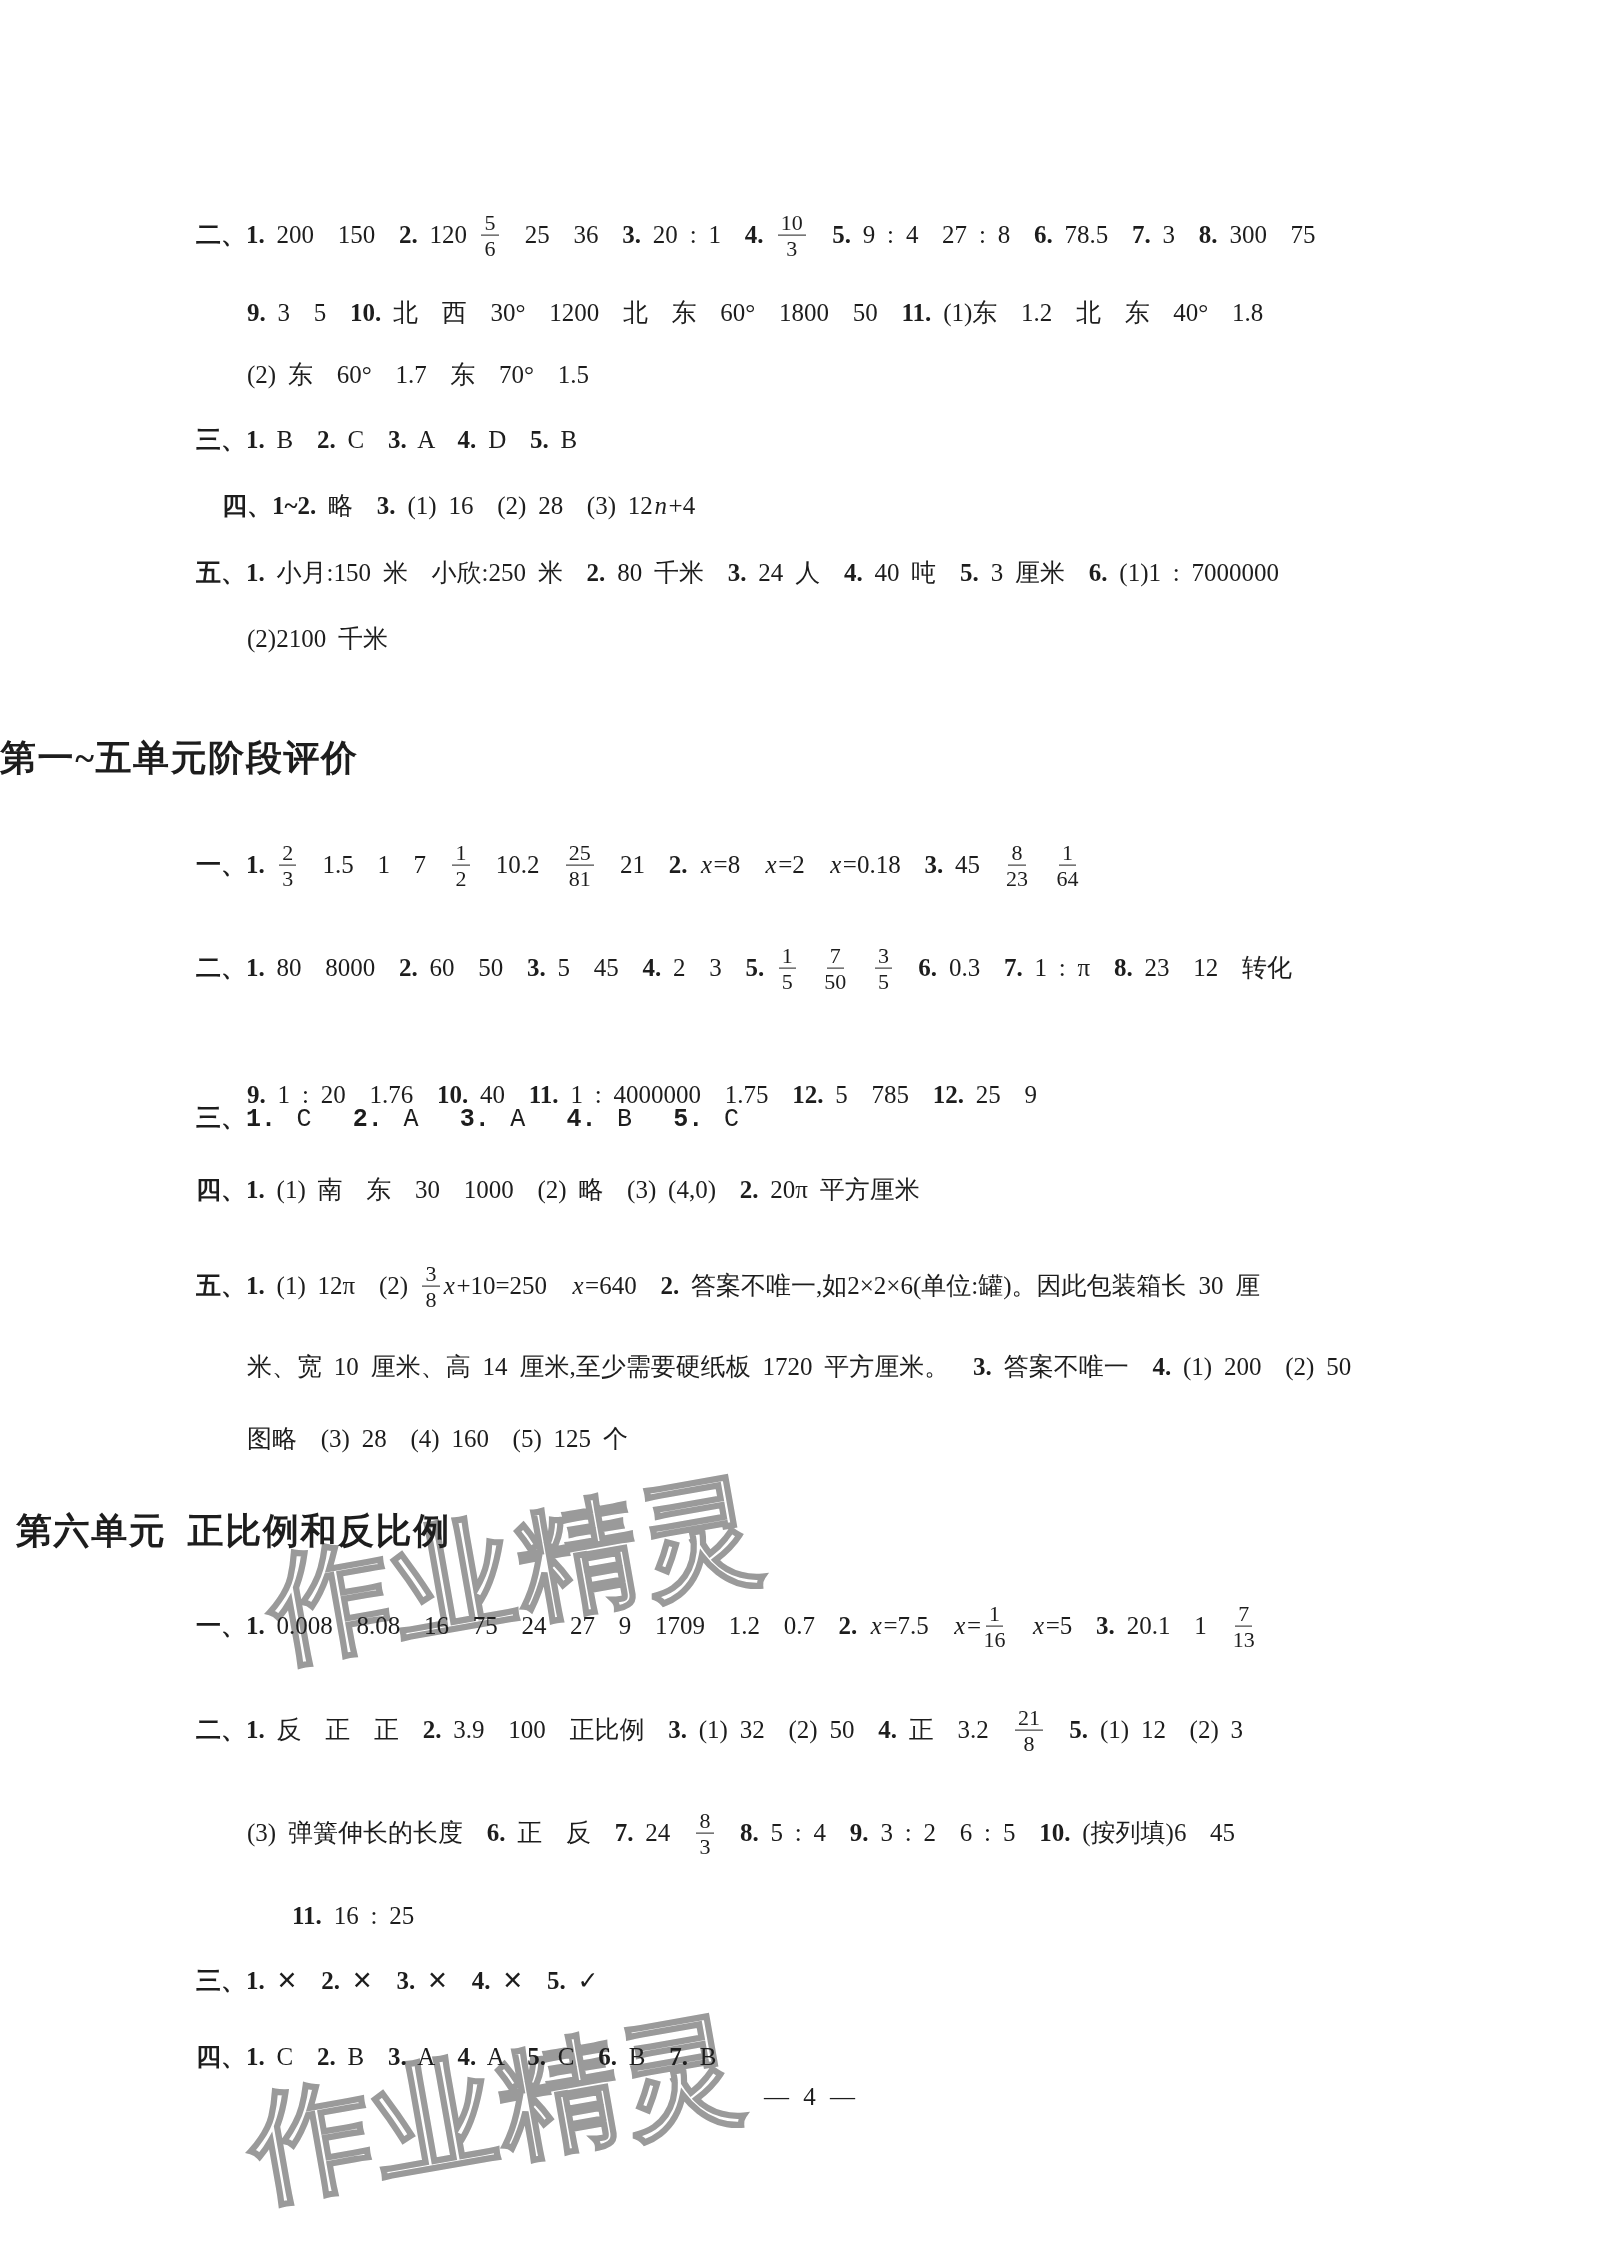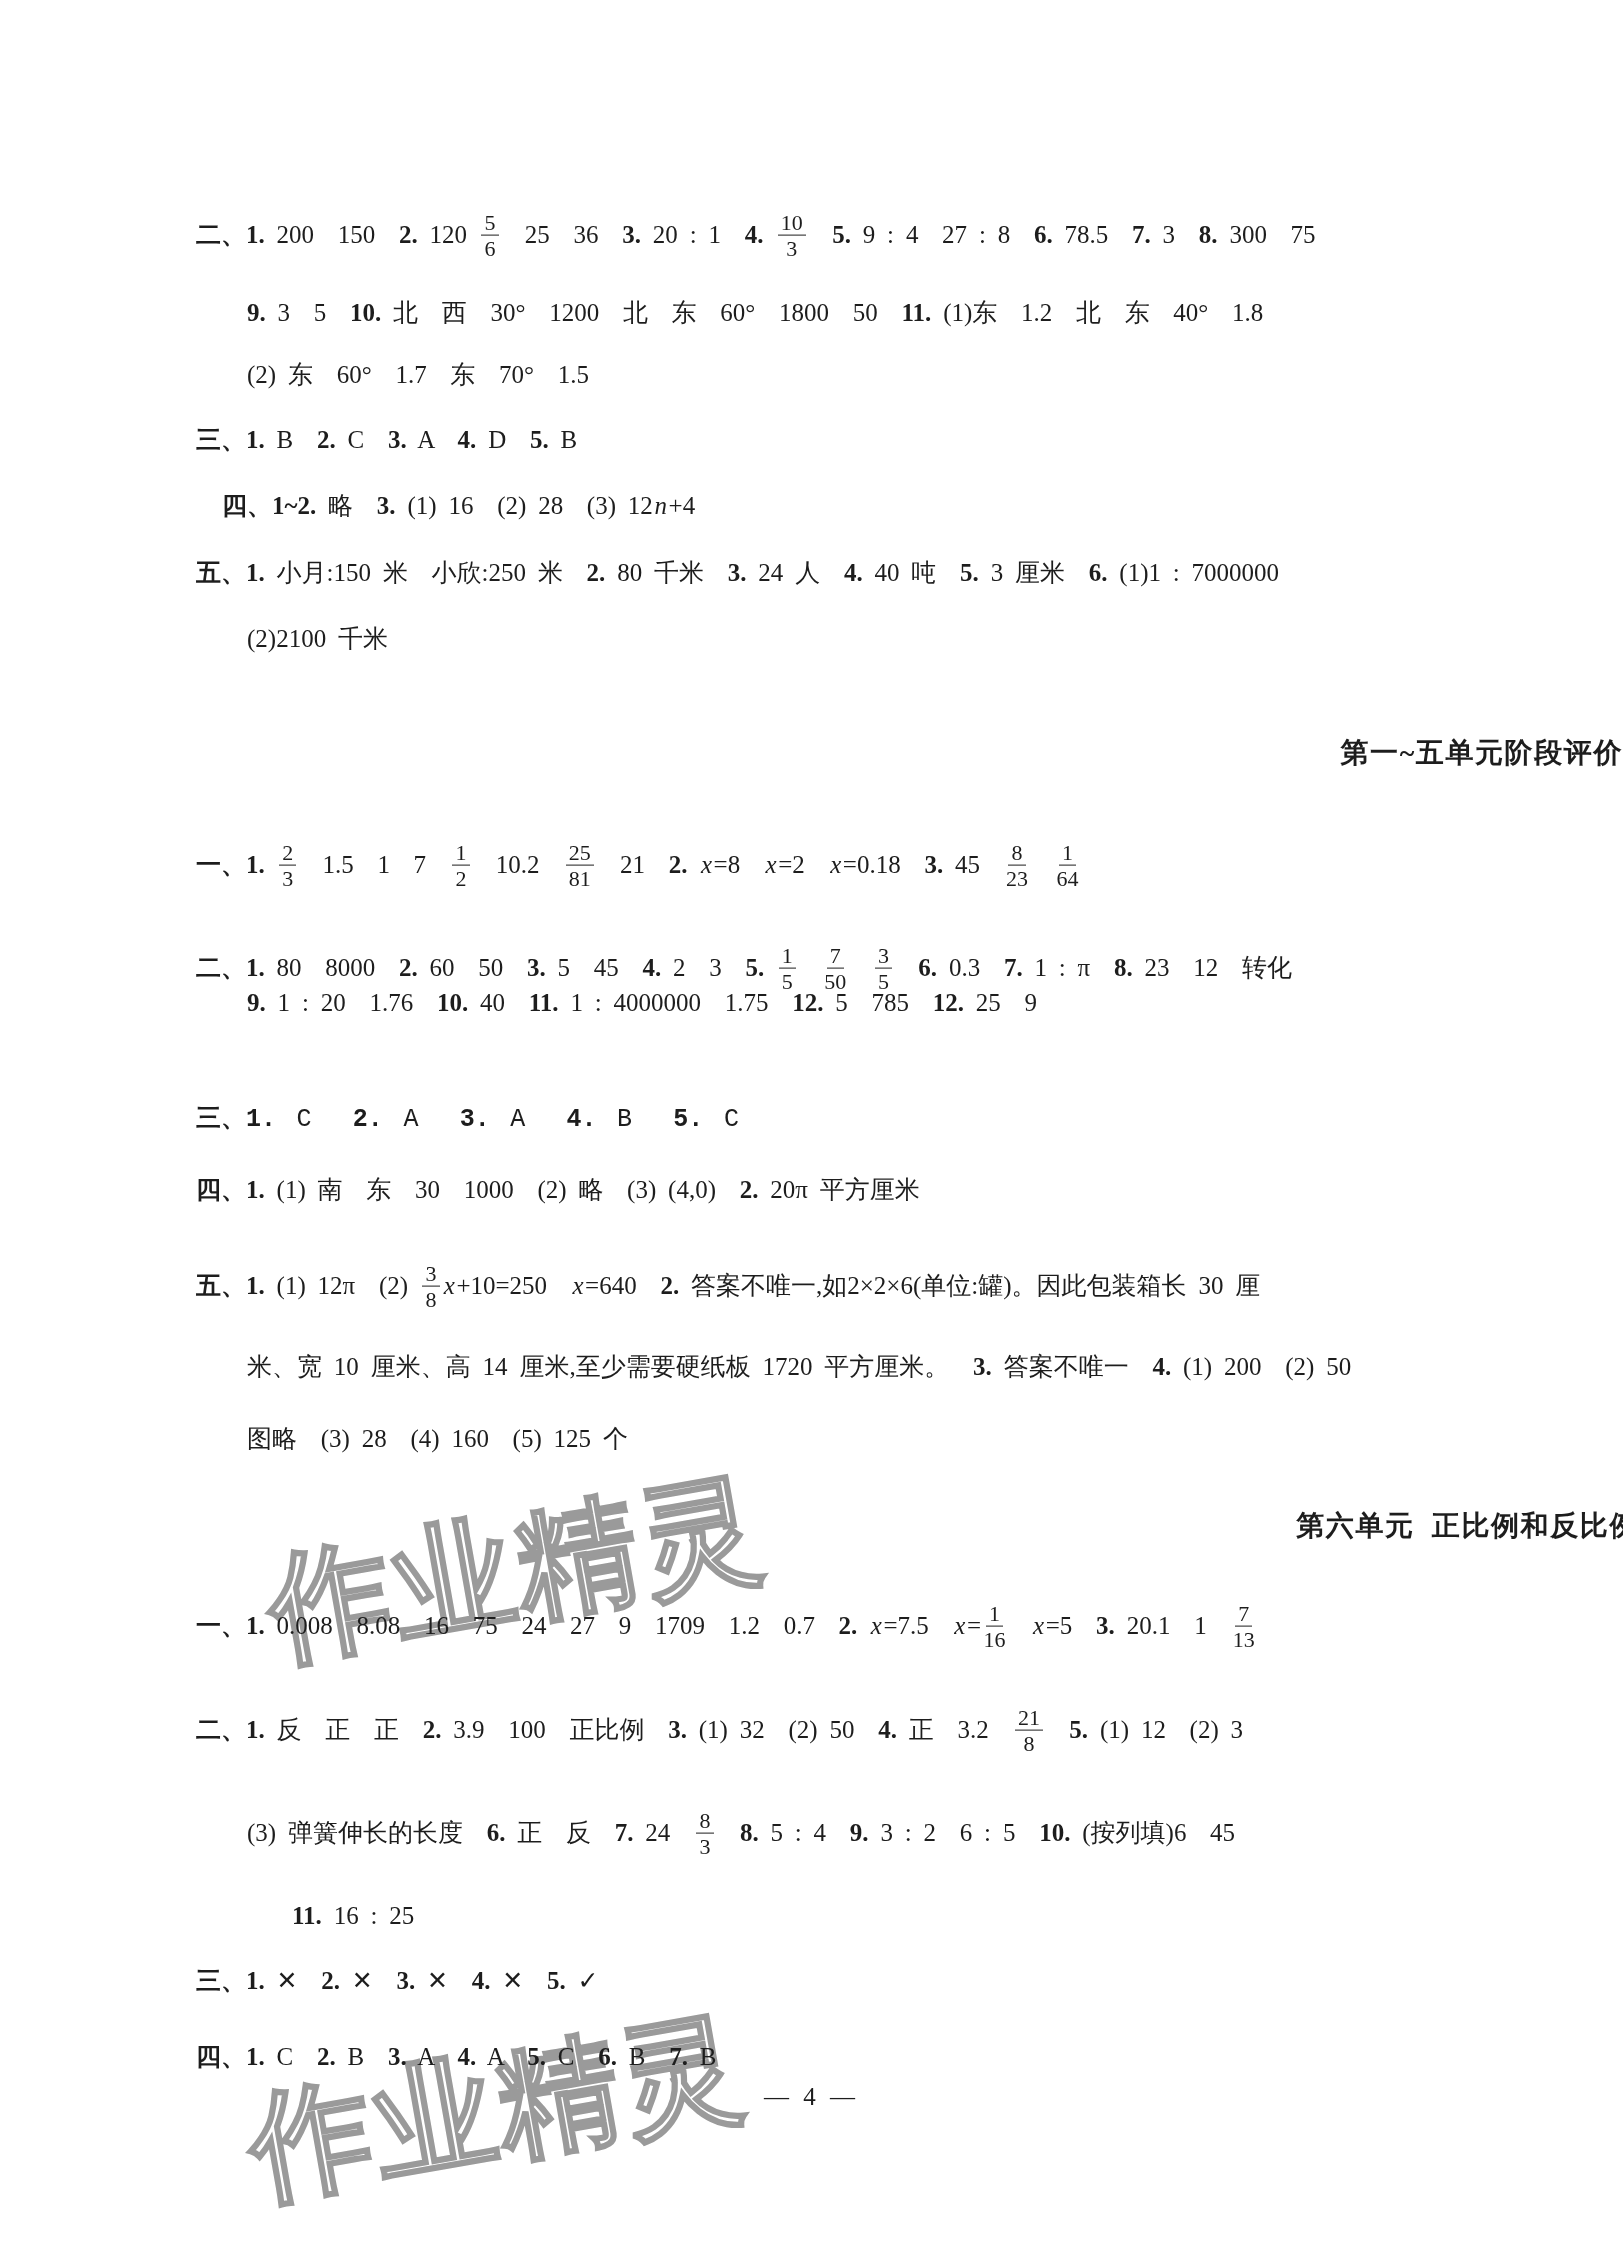--- a/index.html
+++ b/index.html
@@ -17,22 +17,22 @@
   .lbl{font-weight:700;}
   .var{font-style:italic;padding:0 1.6px;}
   .frac{
     display:inline-flex;flex-direction:column;align-items:center;
     vertical-align:middle;font-size:22px;line-height:1.05;
     margin:0 2.4px;transform:translateY(-2.4px);word-spacing:0;
   }
   .frac .fn{border-bottom:1.6px solid currentColor;padding:0 3.2px 0.8px;}
   .frac .fd{padding-top:0.8px;}
   .heading{
-    position:absolute;left:0;width:100%;text-align:right;
-    font-weight:700;font-size:28px;letter-spacing:1.6px;z-index:2;white-space:pre;
+    position:absolute;left:0;width:100%;text-align:left;
+    font-weight:700;font-size:36px;letter-spacing:1.6px;z-index:2;white-space:pre;
   }
   .footer{
     position:absolute;top:2083px;left:0;width:100%;text-align:center;
     font-size:25px;letter-spacing:4px;z-index:2;
   }
   .watermark{
     position:absolute;z-index:1;pointer-events:none;
     font-family:"DejaVu Sans","Liberation Sans",sans-serif;font-weight:700;
     font-size:122px;letter-spacing:3.2px;white-space:pre;
     color:transparent;-webkit-text-stroke:2.4px #9a9a9a;
@@ -52,21 +52,21 @@
       <div class="heading" style="top: 1507px; padding-left: 16px;">第六单元  正比例和反比例</div>
       <div class="line" style="top: 213px;"><span class="lbl">二、</span><span class="lbl">1.</span><span class="txt"> 200  150  </span><span class="lbl">2.</span><span class="txt"> 120 </span><span class="frac"><span class="fn">5</span><span class="fd">6</span></span><span class="txt">  25  36  </span><span class="lbl">3.</span><span class="txt"> 20 : 1  </span><span class="lbl">4.</span><span class="txt"> </span><span class="frac"><span class="fn">10</span><span class="fd">3</span></span><span class="txt">  </span><span class="lbl">5.</span><span class="txt"> 9 : 4  27 : 8  </span><span class="lbl">6.</span><span class="txt"> 78.5  </span><span class="lbl">7.</span><span class="txt"> 3  </span><span class="lbl">8.</span><span class="txt"> 300  75</span></div>
       <div class="line cont" style="top: 298px;"><span class="lbl">9.</span><span class="txt"> 3  5  </span><span class="lbl">10.</span><span class="txt"> 北  西  30°  1200  北  东  60°  1800  50  </span><span class="lbl">11.</span><span class="txt"> (1)东  1.2  北  东  40°  1.8</span></div>
       <div class="line cont" style="top: 360px;"><span class="txt">(2) 东  60°  1.7  东  70°  1.5</span></div>
       <div class="line" style="top: 425px;"><span class="lbl">三、</span><span class="lbl">1.</span><span class="txt"> B  </span><span class="lbl">2.</span><span class="txt"> C  </span><span class="lbl">3.</span><span class="txt"> A  </span><span class="lbl">4.</span><span class="txt"> D  </span><span class="lbl">5.</span><span class="txt"> B</span></div>
       <div class="line" style="top: 491px; margin-left: 26px;"><span class="lbl">四、</span><span class="lbl">1~2.</span><span class="txt"> 略  </span><span class="lbl">3.</span><span class="txt"> (1) 16  (2) 28  (3) 12</span><span class="var">n</span><span class="txt">+4</span></div>
       <div class="line" style="top: 558px;"><span class="lbl">五、</span><span class="lbl">1.</span><span class="txt"> 小月:150 米  小欣:250 米  </span><span class="lbl">2.</span><span class="txt"> 80 千米  </span><span class="lbl">3.</span><span class="txt"> 24 人  </span><span class="lbl">4.</span><span class="txt"> 40 吨  </span><span class="lbl">5.</span><span class="txt"> 3 厘米  </span><span class="lbl">6.</span><span class="txt"> (1)1 : 7000000</span></div>
       <div class="line cont" style="top: 624px;"><span class="txt">(2)2100 千米</span></div>
       <div class="line" style="top: 843px;"><span class="lbl">一、</span><span class="lbl">1.</span><span class="txt"> </span><span class="frac"><span class="fn">2</span><span class="fd">3</span></span><span class="txt">  1.5  1  7  </span><span class="frac"><span class="fn">1</span><span class="fd">2</span></span><span class="txt">  10.2  </span><span class="frac"><span class="fn">25</span><span class="fd">81</span></span><span class="txt">  21  </span><span class="lbl">2.</span><span class="txt"> </span><span class="var">x</span><span class="txt">=8  </span><span class="var">x</span><span class="txt">=2  </span><span class="var">x</span><span class="txt">=0.18  </span><span class="lbl">3.</span><span class="txt"> 45  </span><span class="frac"><span class="fn">8</span><span class="fd">23</span></span><span class="txt">  </span><span class="frac"><span class="fn">1</span><span class="fd">64</span></span></div>
       <div class="line" style="top: 946px;"><span class="lbl">二、</span><span class="lbl">1.</span><span class="txt"> 80  8000  </span><span class="lbl">2.</span><span class="txt"> 60  50  </span><span class="lbl">3.</span><span class="txt"> 5  45  </span><span class="lbl">4.</span><span class="txt"> 2  3  </span><span class="lbl">5.</span><span class="txt"> </span><span class="frac"><span class="fn">1</span><span class="fd">5</span></span><span class="txt">  </span><span class="frac"><span class="fn">7</span><span class="fd">50</span></span><span class="txt">  </span><span class="frac"><span class="fn">3</span><span class="fd">5</span></span><span class="txt">  </span><span class="lbl">6.</span><span class="txt"> 0.3  </span><span class="lbl">7.</span><span class="txt"> 1 : π  </span><span class="lbl">8.</span><span class="txt"> 23  12  转化</span></div>
-      <div class="line cont" style="top: 988px;"><span class="lbl">9.</span><span class="txt"> 1 : 20  1.76  </span><span class="lbl">10.</span><span class="txt"> 40  </span><span class="lbl">11.</span><span class="txt"> 1 : 4000000  1.75  </span><span class="lbl">12.</span><span class="txt"> 5  785  </span><span class="lbl">12.</span><span class="txt"> 25  9</span></div>
+      <div class="line cont" style="top: 1080px;"><span class="lbl">9.</span><span class="txt"> 1 : 20  1.76  </span><span class="lbl">10.</span><span class="txt"> 40  </span><span class="lbl">11.</span><span class="txt"> 1 : 4000000  1.75  </span><span class="lbl">12.</span><span class="txt"> 5  785  </span><span class="lbl">12.</span><span class="txt"> 25  9</span></div>
       <div class="line" style="top: 1105px; font-family: Liberation Mono, monospace;"><span class="lbl">三、</span><span class="lbl">1.</span><span class="txt"> C  </span><span class="lbl">2.</span><span class="txt"> A  </span><span class="lbl">3.</span><span class="txt"> A  </span><span class="lbl">4.</span><span class="txt"> B  </span><span class="lbl">5.</span><span class="txt"> C</span></div>
       <div class="line" style="top: 1175px;"><span class="lbl">四、</span><span class="lbl">1.</span><span class="txt"> (1) 南  东  30  1000  (2) 略  (3) (4,0)  </span><span class="lbl">2.</span><span class="txt"> 20π 平方厘米</span></div>
       <div class="line" style="top: 1264px;"><span class="lbl">五、</span><span class="lbl">1.</span><span class="txt"> (1) 12π  (2) </span><span class="frac"><span class="fn">3</span><span class="fd">8</span></span><span class="var">x</span><span class="txt">+10=250  </span><span class="var">x</span><span class="txt">=640  </span><span class="lbl">2.</span><span class="txt"> 答案不唯一,如2×2×6(单位:罐)。因此包装箱长 30 厘</span></div>
       <div class="line cont" style="top: 1352px;"><span class="txt">米、宽 10 厘米、高 14 厘米,至少需要硬纸板 1720 平方厘米。  </span><span class="lbl">3.</span><span class="txt"> 答案不唯一  </span><span class="lbl">4.</span><span class="txt"> (1) 200  (2) 50</span></div>
       <div class="line cont" style="top: 1424px; text-align: right;"><span class="txt">图略  (3) 28  (4) 160  (5) 125 个</span></div>
       <div class="line" style="top: 1604px;"><span class="lbl">一、</span><span class="lbl">1.</span><span class="txt"> 0.008  8.08  16  75  24  27  9  1709  1.2  0.7  </span><span class="lbl">2.</span><span class="txt"> </span><span class="var">x</span><span class="txt">=7.5  </span><span class="var">x</span><span class="txt">=</span><span class="frac"><span class="fn">1</span><span class="fd">16</span></span><span class="txt">  </span><span class="var">x</span><span class="txt">=5  </span><span class="lbl">3.</span><span class="txt"> 20.1  1  </span><span class="frac"><span class="fn">7</span><span class="fd">13</span></span></div>
       <div class="line" style="top: 1708px;"><span class="lbl">二、</span><span class="lbl">1.</span><span class="txt"> 反  正  正  </span><span class="lbl">2.</span><span class="txt"> 3.9  100  正比例  </span><span class="lbl">3.</span><span class="txt"> (1) 32  (2) 50  </span><span class="lbl">4.</span><span class="txt"> 正  3.2  </span><span class="frac"><span class="fn">21</span><span class="fd">8</span></span><span class="txt">  </span><span class="lbl">5.</span><span class="txt"> (1) 12  (2) 3</span></div>
       <div class="line cont" style="top: 1811px;"><span class="txt">(3) 弹簧伸长的长度  </span><span class="lbl">6.</span><span class="txt"> 正  反  </span><span class="lbl">7.</span><span class="txt"> 24  </span><span class="frac"><span class="fn">8</span><span class="fd">3</span></span><span class="txt">  </span><span class="lbl">8.</span><span class="txt"> 5 : 4  </span><span class="lbl">9.</span><span class="txt"> 3 : 2  6 : 5  </span><span class="lbl">10.</span><span class="txt"> (按列填)6  45</span></div>
       <div class="line cont" style="top: 1901px; margin-left: 45px;"><span class="lbl">11.</span><span class="txt"> 16 : 25</span></div>
       <div class="line" style="top: 1966px;"><span class="lbl">三、</span><span class="lbl">1.</span><span class="txt"> ✕  </span><span class="lbl">2.</span><span class="txt"> ✕  </span><span class="lbl">3.</span><span class="txt"> ✕  </span><span class="lbl">4.</span><span class="txt"> ✕  </span><span class="lbl">5.</span><span class="txt"> ✓</span></div>

